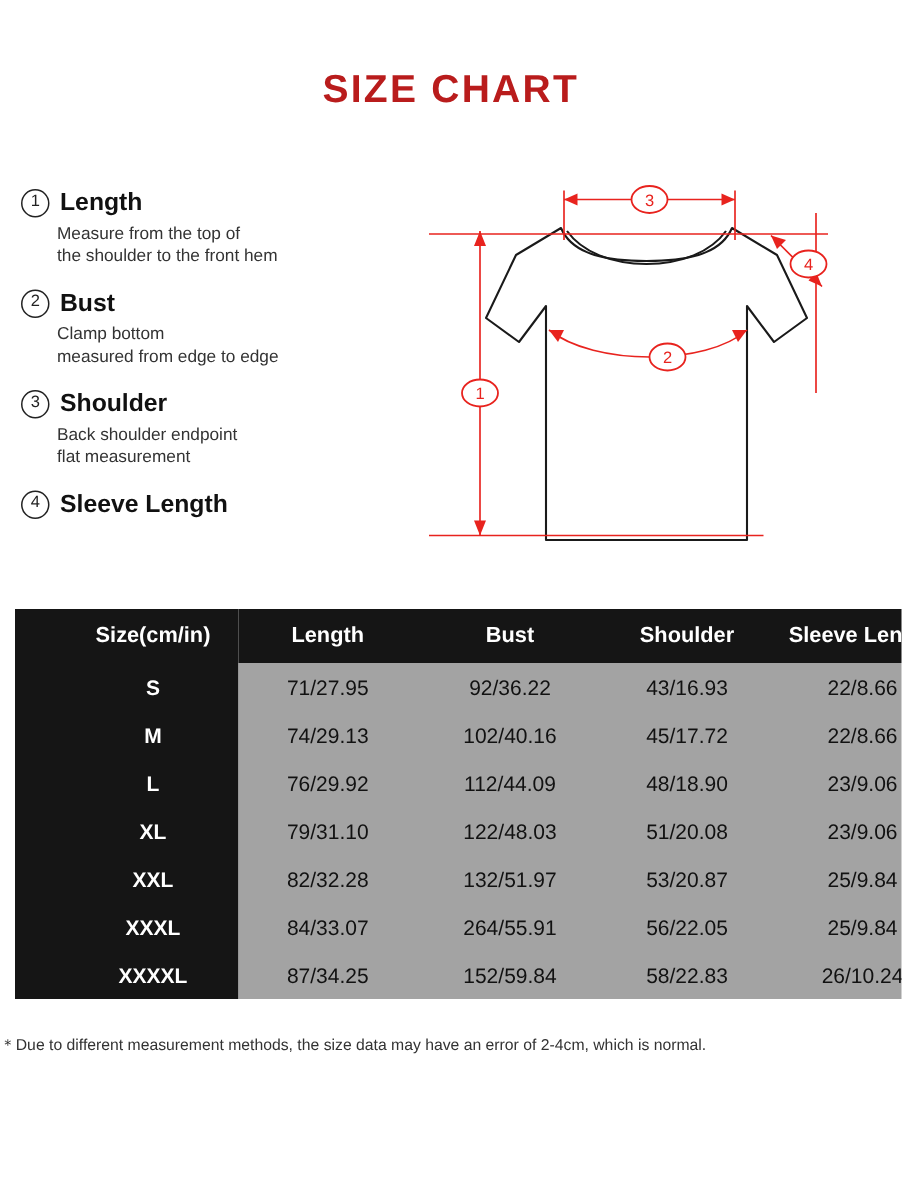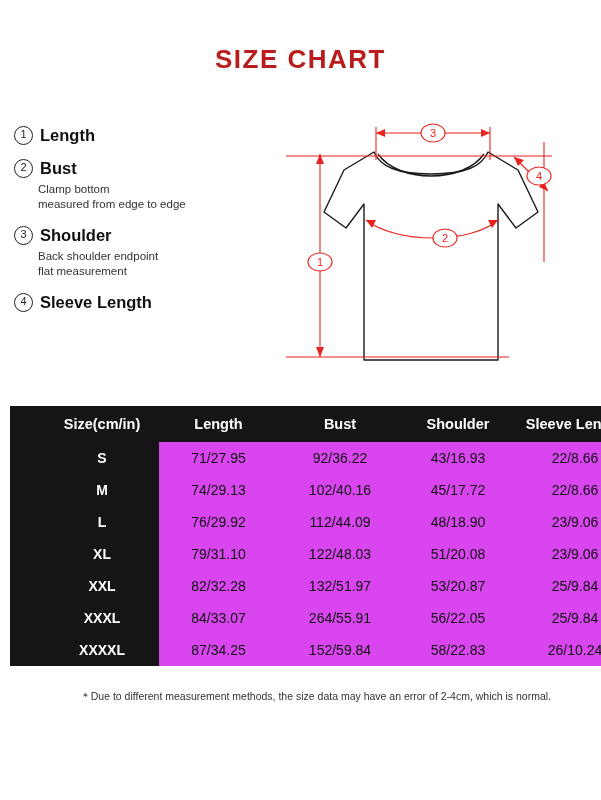--- a/index.html
+++ b/index.html
@@ -103,57 +103,59 @@
     height: 34px;
     text-align: center;
     vertical-align: middle;
   }
   tbody td {
     font-size: 14px;
     height: 30px;
     text-align: center;
     vertical-align: middle;
     color: #111;
-    background: #d946ef;
+    background: #a3a3a3;
   }
   tbody td.sizecell {
     background: #151515;
     color: #ffffff;
     font-weight: bold;
   }
   th.col-size, td.col-size { width: 112px; padding-left: 36px; }
   th.col-a, td.col-a { width: 117px; }
   th.col-b, td.col-b { width: 122px; }
   th.col-c, td.col-c { width: 110px; }
   th.col-d, td.col-d { width: 120px; }
 
   .note {
     position: absolute;
     left: 0;
     top: 690px;
     width: 551px;
-    text-align: right;
+    text-align: left;
     font-size: 10.5px;
     color: #333;
   }
 </style>
 </head>
 <body>
 
 <div class="page">
 
   <div class="title">SIZE CHART</div>
 
   <div class="legend">
 
     <div class="legend-item">
       <div class="legend-head">
         <span class="circ">1</span>
         <span class="legend-title">Length</span>
       </div>
+      <div class="legend-desc">Measure from the top of
+the shoulder to the front hem</div>
     </div>
 
     <div class="legend-item">
       <div class="legend-head">
         <span class="circ">2</span>
         <span class="legend-title">Bust</span>
       </div>
       <div class="legend-desc">Clamp bottom
 measured from edge to edge</div>
     </div>

